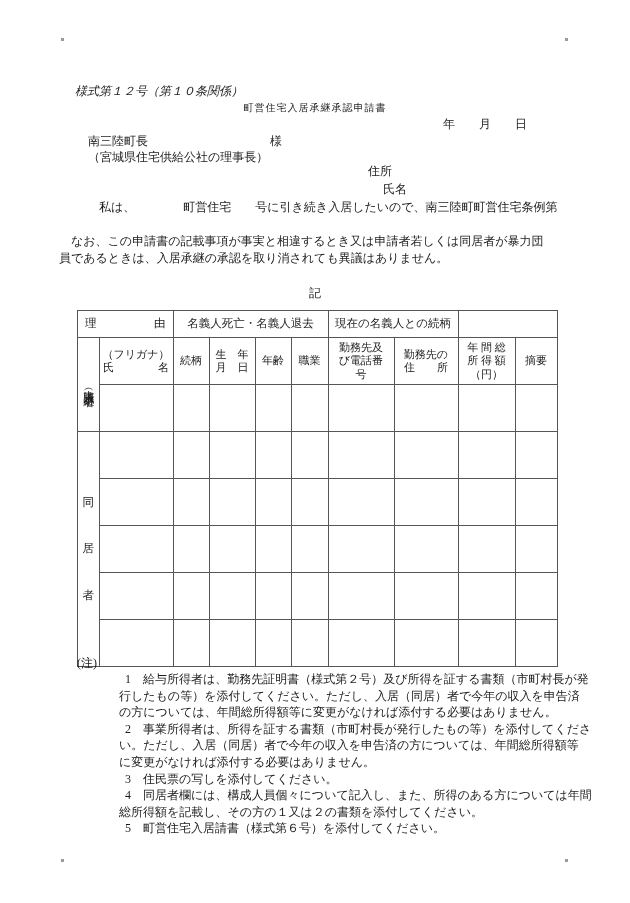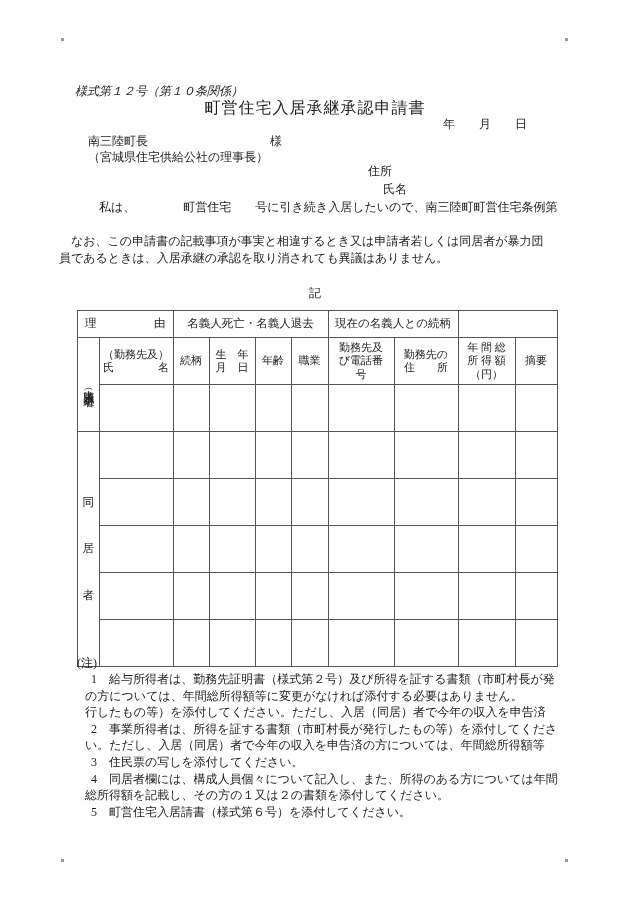--- a/index.html
+++ b/index.html
@@ -8,21 +8,21 @@
     font-family:"Liberation Serif","DejaVu Serif",serif;
     color:#1c1c1c;
   }
   .abs{position:absolute;}
   .txt{font-size:12px;line-height:16.5px;white-space:nowrap;}
 
   
   .mark{position:absolute;width:3px;height:3px;background:#9a9a9a;}
 
   
-  .title{left:0;right:0;text-align:center;font-size:16px;letter-spacing:1px;}
+  .title{left:0;right:0;text-align:center;font-size:10px;letter-spacing:1px;}
 
   
   .para .ln{font-size:12px;line-height:16.8px;white-space:pre;}
 
   
   table.form{border-collapse:collapse;table-layout:fixed;padding-left:28px;}
   table.form td{
     border:1px solid #555;
     font-size:11px;line-height:13.5px;
     text-align:center;vertical-align:middle;
@@ -33,21 +33,21 @@
   table.form tr.hdr-row td{height:44px;}
   table.form tr.data-row td{height:44px;}
   table.form tr.data-row-first td{height:44px;}
   .vcell{padding:0;}
   .vwrap{display:flex;align-items:center;justify-content:center;height:100%;}
   .vtext{writing-mode:vertical-rl;font-size:11px;letter-spacing:1px;white-space:nowrap;}
   .cohab-wrap{display:flex;flex-direction:column;align-items:center;justify-content:center;height:100%;gap:33px;}
   .cohab-wrap .ln{font-size:11.5px;}
 
   
-  .notes .ln{font-size:12px;line-height:16.6px;white-space:pre;}
+  .notes .ln{font-size:12px;line-height:16.6px;white-space:pre;margin-left:34px;}
   .note .ln:first-child{text-indent:6px;}
 </style>
 </head>
 <body>
 
 <div class="mark" style="left:61px;top:38px;"></div>
 <div class="mark" style="left:565px;top:38px;"></div>
 <div class="mark" style="left:61px;top:859px;"></div>
 <div class="mark" style="left:565px;top:859px;"></div>
 
@@ -89,21 +89,21 @@
     <td colspan="4" class="r1cell">名義人死亡・名義人退去</td>
     <td colspan="2" class="r1cell">現在の名義人との続柄</td>
     <td colspan="2" class="r1cell"></td>
   </tr>
   <tr class="hdr-row">
     <td rowspan="2" class="vcell">
       <div class="vwrap">
         <span class="vtext">申請人（承継者）</span>
       </div>
     </td>
-    <td><div class="ln">（勤務先及）</div><div class="ln">氏　　　　名</div></td>
+    <td><div class="ln">（フリガナ）</div><div class="ln">氏　　　　名</div></td>
     <td>続柄</td>
     <td><div class="ln">生　年</div><div class="ln">月　日</div></td>
     <td>年齢</td>
     <td>職業</td>
     <td><div class="ln">勤務先及</div><div class="ln">び電話番</div><div class="ln">号</div></td>
     <td><div class="ln">勤務先の</div><div class="ln">住　　所</div></td>
     <td><div class="ln">年 間 総</div><div class="ln">所 得 額</div><div class="ln">（円）</div></td>
     <td>摘要</td>
   </tr>
   <tr class="data-row-first">
@@ -175,26 +175,27 @@
     <td></td>
     <td></td>
   </tr>
 </tbody>
   </table>
 
 <div class="abs txt" style="left:77px;top:655px;">(注)</div>
 <div class="abs notes" style="left:85px;top:671px;width:474px;">
   <div class="note">
       <div class="ln">1　給与所得者は、勤務先証明書（様式第２号）及び所得を証する書類（市町村長が発</div>
+      <div class="ln">行したもの等）を添付してください。ただし、入居（同居）者で今年の収入を申告済</div>
       <div class="ln">の方については、年間総所得額等に変更がなければ添付する必要はありません。</div>
-      <div class="ln">行したもの等）を添付してください。ただし、入居（同居）者で今年の収入を申告済</div>
     </div>
   <div class="note">
       <div class="ln">2　事業所得者は、所得を証する書類（市町村長が発行したもの等）を添付してくださ</div>
       <div class="ln">い。ただし、入居（同居）者で今年の収入を申告済の方については、年間総所得額等</div>
+      <div class="ln">に変更がなければ添付する必要はありません。</div>
     </div>
   <div class="note">
       <div class="ln">3　住民票の写しを添付してください。</div>
     </div>
   <div class="note">
       <div class="ln">4　同居者欄には、構成人員個々について記入し、また、所得のある方については年間</div>
       <div class="ln">総所得額を記載し、その方の１又は２の書類を添付してください。</div>
     </div>
   <div class="note">
       <div class="ln">5　町営住宅入居請書（様式第６号）を添付してください。</div>

